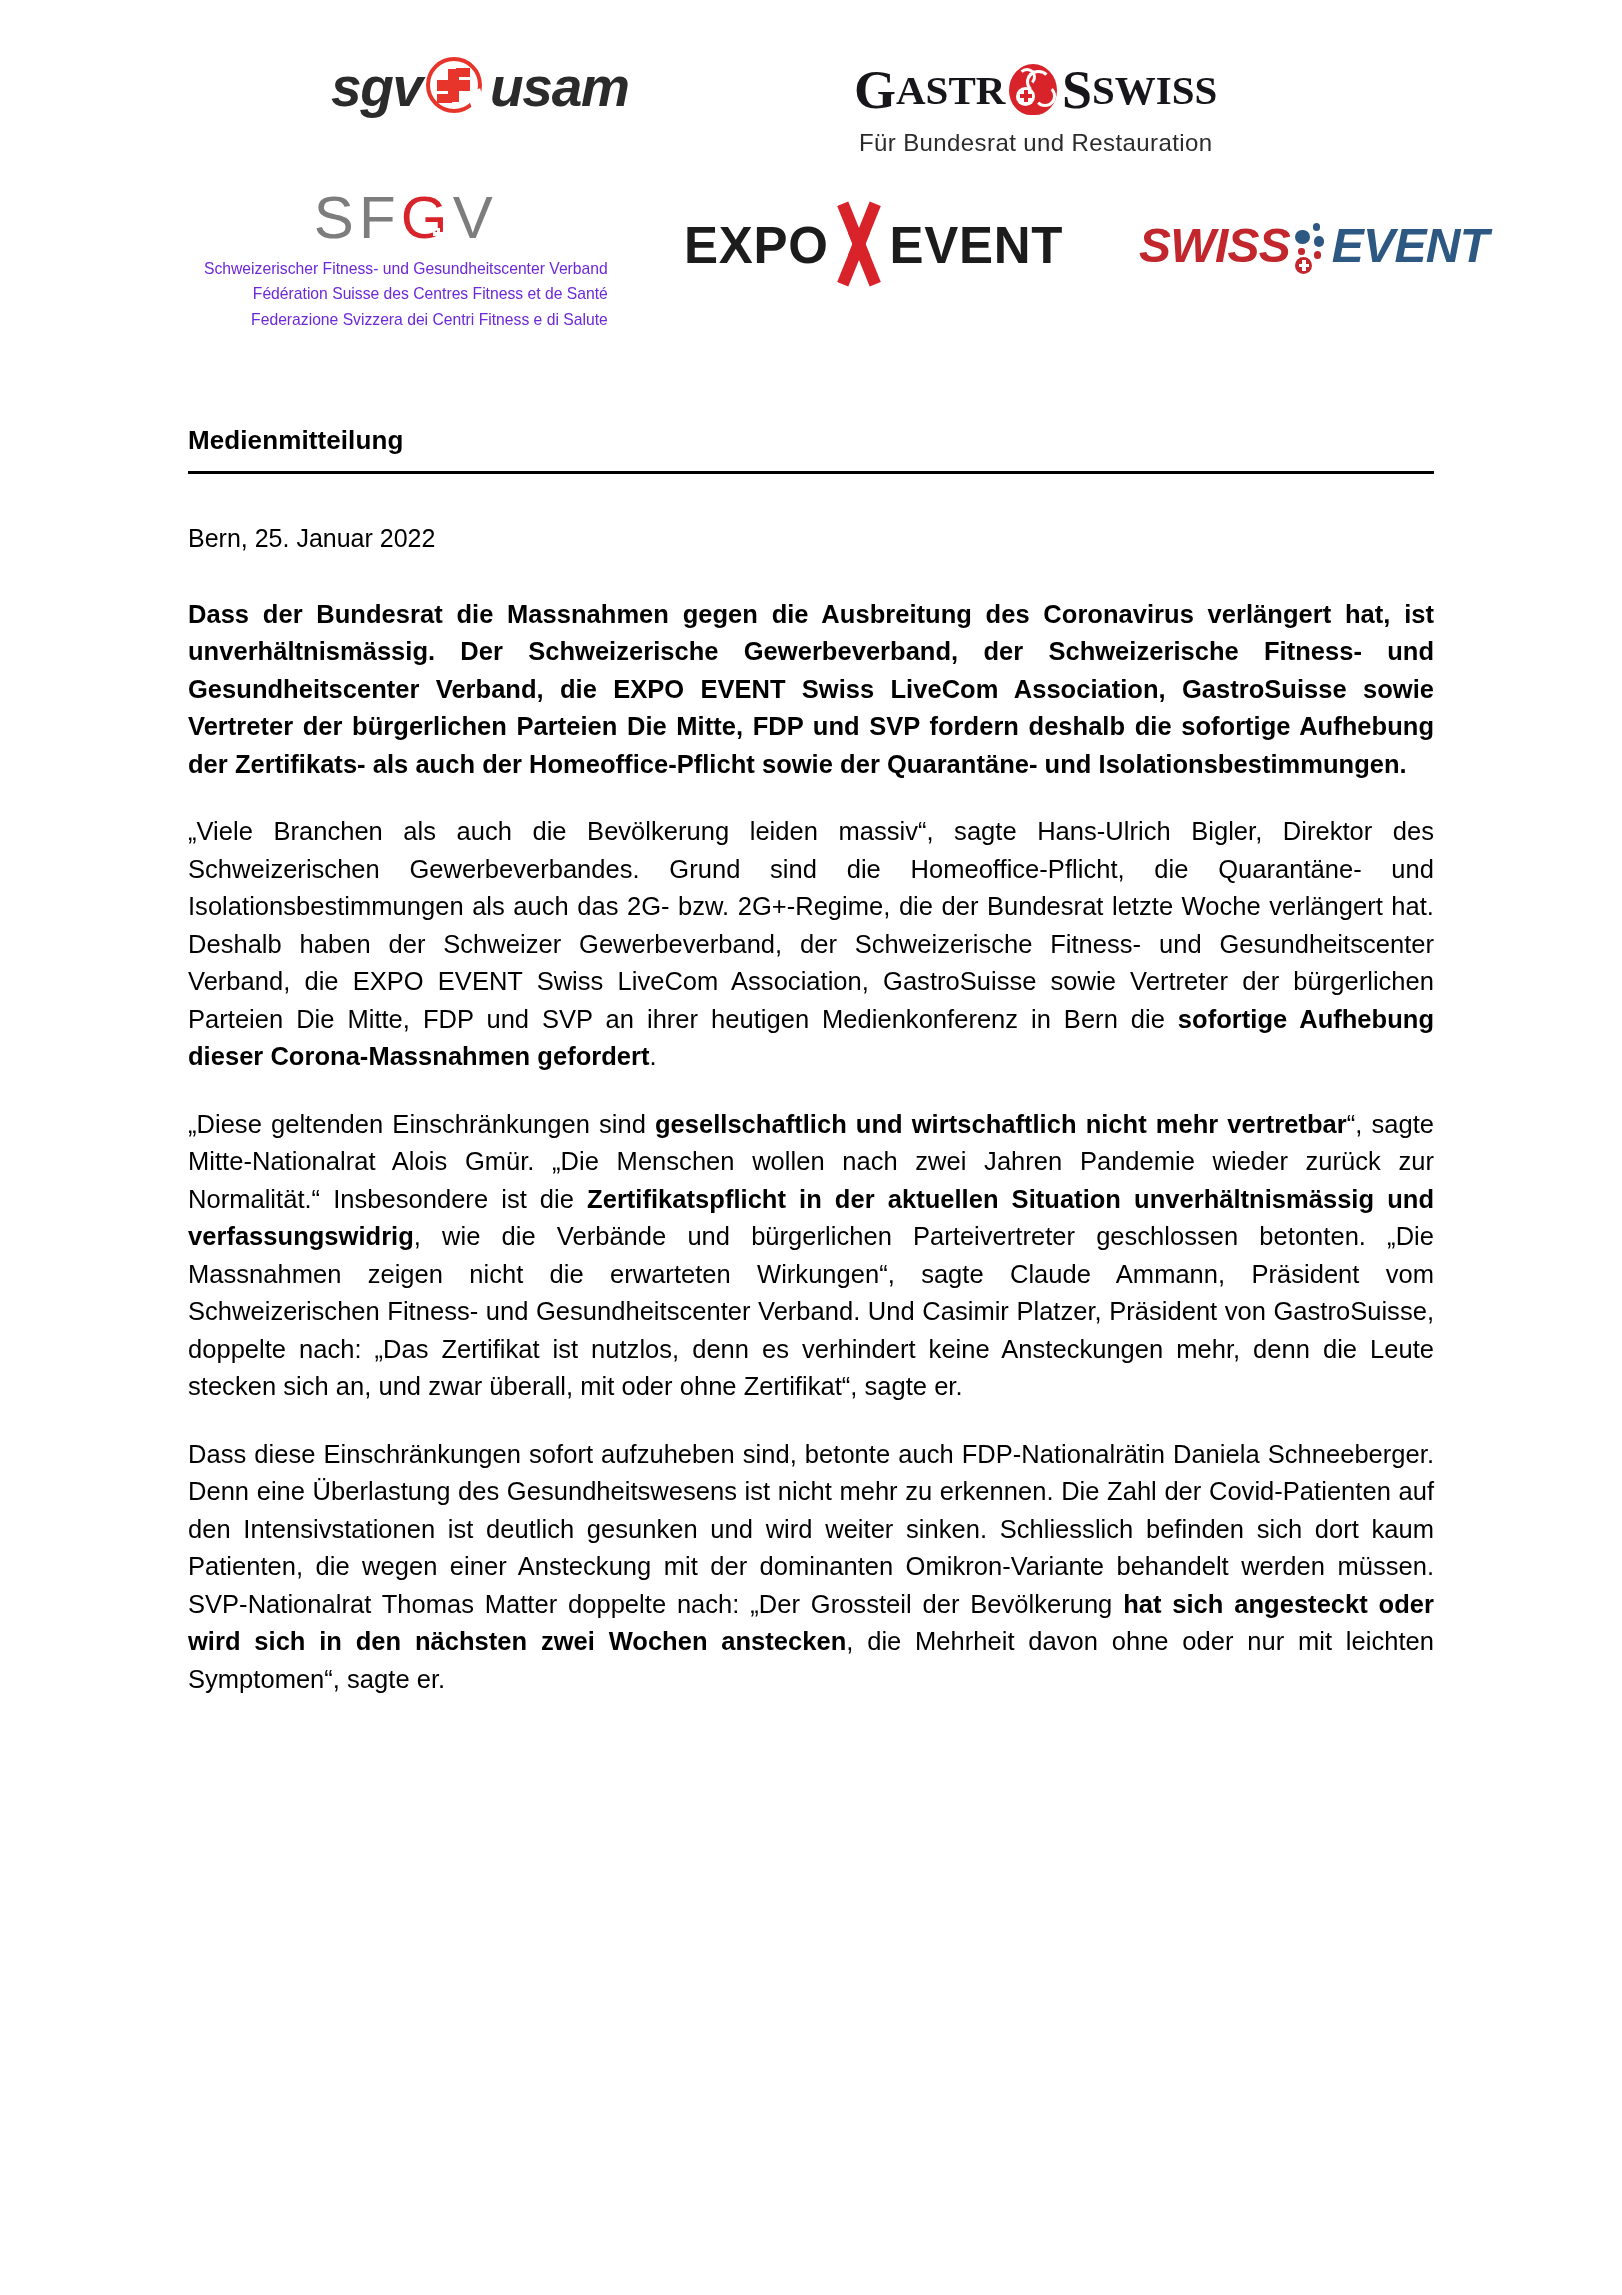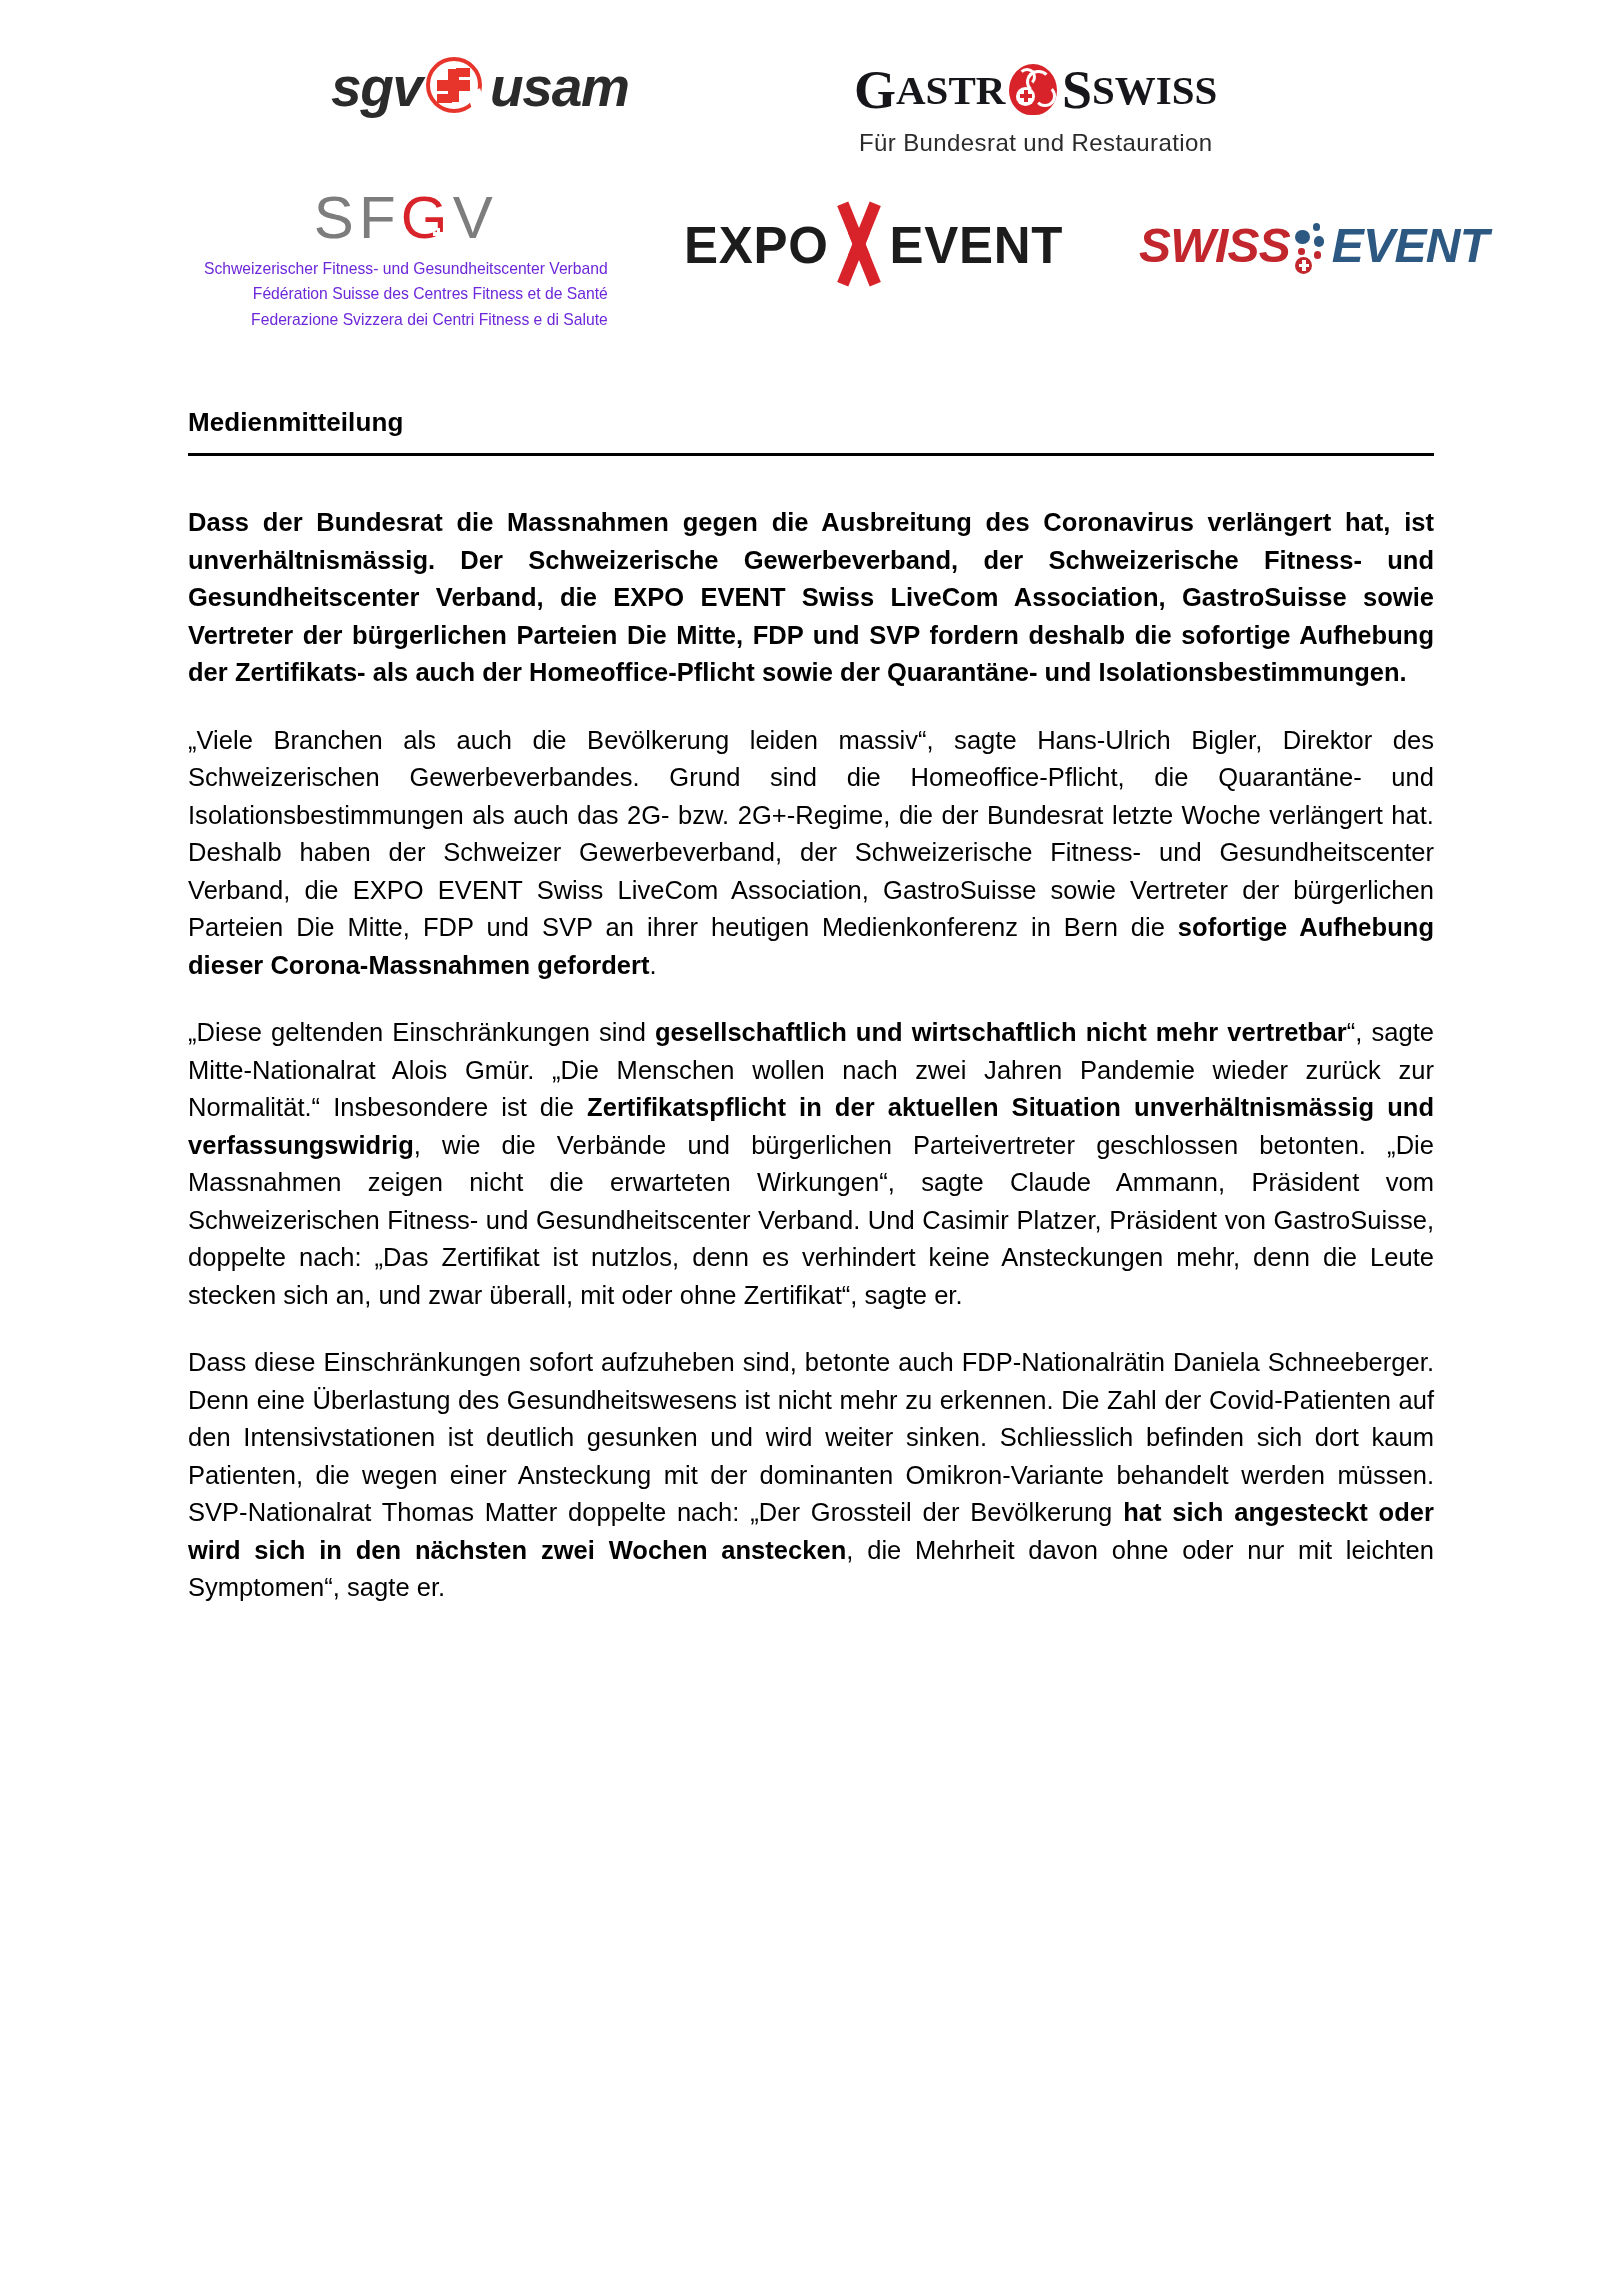--- a/index.html
+++ b/index.html
@@ -268,21 +268,21 @@
     position: absolute;
     background: #ffffff;
   }
   .sd-bubbles .cr::before { left: 6.5px; top: 3.3px;  width: 3.9px; height: 10.5px; }
   .sd-bubbles .cr::after  { left: 3.3px;  top: 6.5px; width: 10.5px; height: 3.9px; }
 
   
   .doc {
     position: absolute;
     left: 188px;
-    top: 407px;
+    top: 425px;
     width: 1246px;
   }
 
   .kicker {
     font-size: 26px;
     font-weight: bold;
     line-height: 1.22;
     letter-spacing: 0.1px;
     margin: 0 0 14.4px 0;
   }
@@ -414,20 +414,21 @@
       </div>
     </div>
 
   </div>
 
   <div class="doc">
 
     <div class="kicker">Medienmitteilung</div>
     <div class="rule"></div>
 
+    <div class="dateline">Bern, 25. Januar 2022</div>
 
 
     <p class="body lead">Dass der Bundesrat die Massnahmen gegen die Ausbreitung des Coronavirus verlängert hat, ist unverhältnismässig. Der Schweizerische Gewerbeverband, der Schweizerische Fitness- und Gesundheitscenter Verband, die EXPO EVENT Swiss LiveCom Association, GastroSuisse sowie Vertreter der bürgerlichen Parteien Die Mitte, FDP und SVP fordern deshalb die sofortige Aufhebung der Zertifikats- als auch der Homeoffice-Pflicht sowie der Quarantäne- und Isolationsbestimmungen.</p>
 
     <p class="body"><span>„Viele Branchen als auch die Bevölkerung leiden massiv“, sagte Hans-Ulrich Bigler, Direktor des Schweizerischen Gewerbeverbandes. Grund sind die Homeoffice-Pflicht, die Quarantäne- und Isolationsbestimmungen als auch das 2G- bzw. 2G+-Regime, die der Bundesrat letzte Woche verlängert hat. Deshalb haben der Schweizer Gewerbeverband, der Schweizerische Fitness- und Gesundheitscenter Verband, die EXPO EVENT Swiss LiveCom Association, GastroSuisse sowie Vertreter der bürgerlichen Parteien Die Mitte, FDP und SVP an ihrer heutigen Medienkonferenz in Bern die </span><b>sofortige Aufhebung dieser Corona-Massnahmen gefordert</b><span>.</span></p>
 
     <p class="body"><span>„Diese geltenden Einschränkungen sind </span><b>gesellschaftlich und wirtschaftlich nicht mehr vertretbar</b><span>“, sagte Mitte-Nationalrat Alois Gmür. „Die Menschen wollen nach zwei Jahren Pandemie wieder zurück zur Normalität.“ Insbesondere ist die </span><b>Zertifikatspflicht in der aktuellen Situation unverhältnismässig und verfassungswidrig</b><span>, wie die Verbände und bürgerlichen Parteivertreter geschlossen betonten. „Die Massnahmen zeigen nicht die erwarteten Wirkungen“, sagte Claude Ammann, Präsident vom Schweizerischen Fitness- und Gesundheitscenter Verband. Und Casimir Platzer, Präsident von GastroSuisse, doppelte nach: „Das Zertifikat ist nutzlos, denn es verhindert keine Ansteckungen mehr, denn die Leute stecken sich an, und zwar überall, mit oder ohne Zertifikat“, sagte er.</span></p>
 
     <p class="body"><span>Dass diese Einschränkungen sofort aufzuheben sind, betonte auch FDP-Nationalrätin Daniela Schneeberger. Denn eine Überlastung des Gesundheitswesens ist nicht mehr zu erkennen. Die Zahl der Covid-Patienten auf den Intensivstationen ist deutlich gesunken und wird weiter sinken. Schliesslich befinden sich dort kaum Patienten, die wegen einer Ansteckung mit der dominanten Omikron-Variante behandelt werden müssen. SVP-Nationalrat Thomas Matter doppelte nach: „Der Grossteil der Bevölkerung </span><b>hat sich angesteckt oder wird sich in den nächsten zwei Wochen anstecken</b><span>, die Mehrheit davon ohne oder nur mit leichten Symptomen“, sagte er.</span></p>
 

